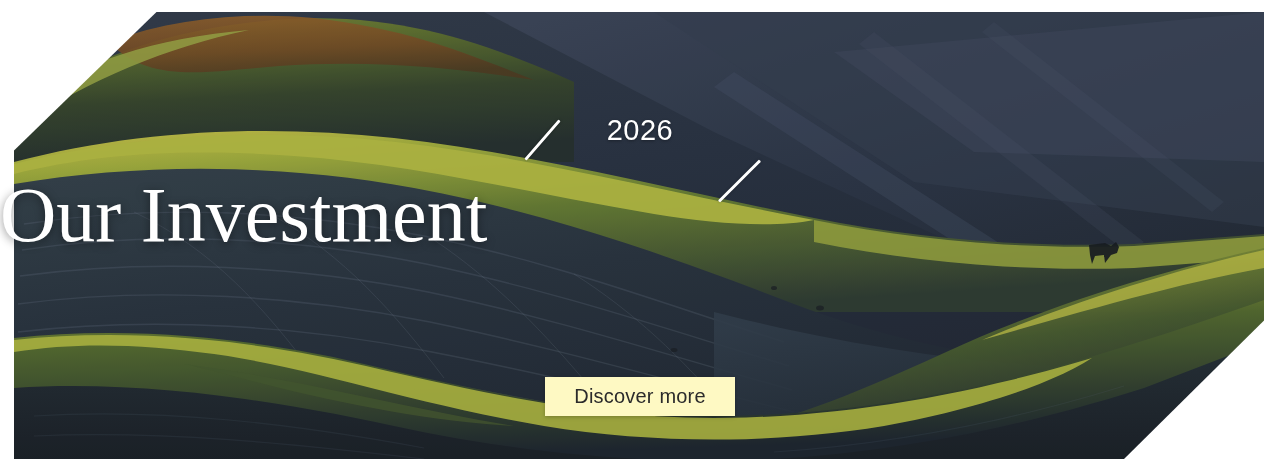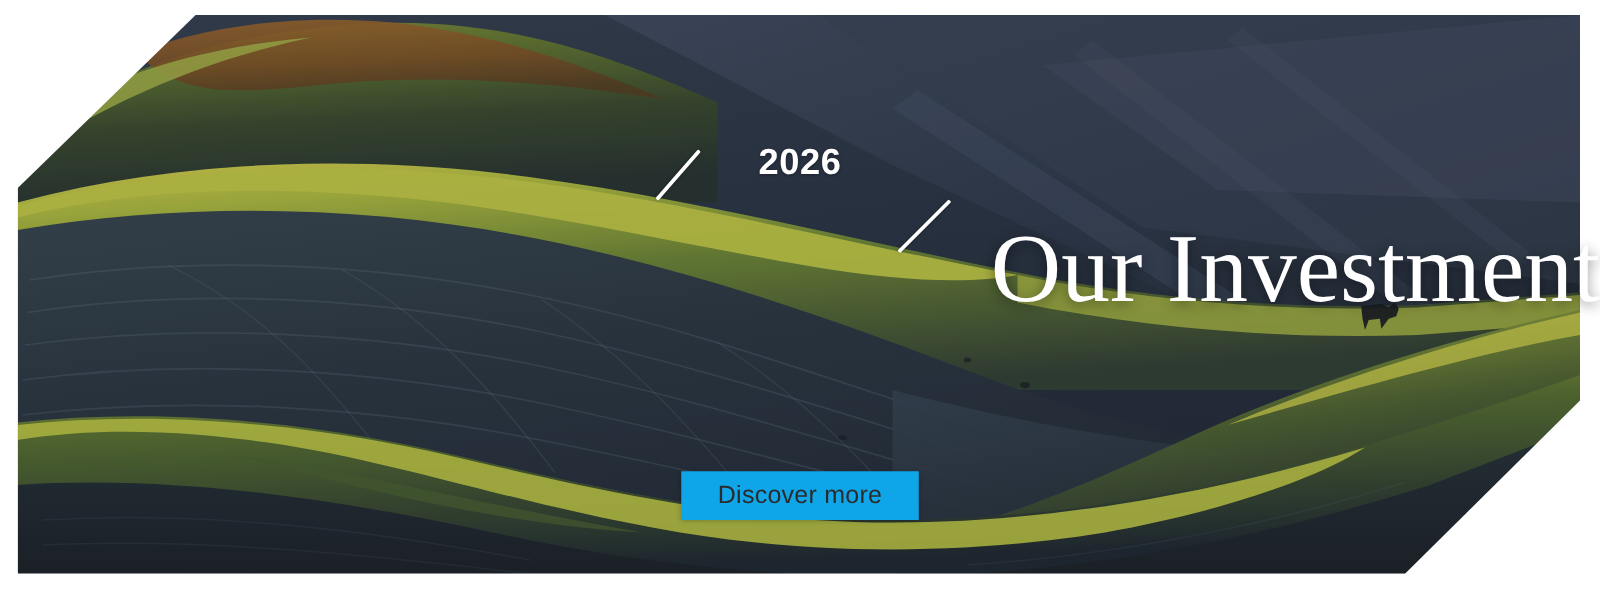--- a/index.html
+++ b/index.html
@@ -60,21 +60,21 @@
 
   .year-label {
     position: absolute;
     left: 0;
     right: 0;
     top: 8px;
     text-align: center;
     color: #ffffff;
     font-family: "Liberation Sans", sans-serif;
     font-size: 29px;
-    font-weight: 700;
+    font-weight: 400;
     letter-spacing: 0.5px;
     line-height: 1;
     text-shadow: 0 1px 3px rgba(0,0,0,0.35);
   }
 
   .slash {
     position: absolute;
     width: 3px;
     background: #ffffff;
     border-radius: 1px;
@@ -91,21 +91,21 @@
     top: 44px;
     height: 58px;
     transform: rotate(45deg);
   }
 
   .hero-title {
     position: absolute;
     top: 176px;
     left: 0;
     width: 100%;
-    text-align: right;
+    text-align: left;
     margin: 0;
     color: #ffffff;
     font-family: "Liberation Serif", "DejaVu Serif", serif;
     font-size: 78px;
     font-weight: 400;
     line-height: 0.99;
     letter-spacing: 0px;
     text-shadow: 0 2px 10px rgba(0,0,0,0.42);
   }
   .hero-title .tline { display: block; }
@@ -116,21 +116,21 @@
     left: 0;
     width: 100%;
     text-align: center;
   }
 
   .cta-button {
     display: inline-block;
     box-sizing: border-box;
     min-width: 190px;
     padding: 8px 26px 9px;
-    background: #0ea5e9;
+    background: #fef9c3;
     color: #2b2b2b;
     border: none;
     border-radius: 0;
     font-family: "Liberation Sans", sans-serif;
     font-size: 20px;
     font-weight: 400;
     letter-spacing: 0.2px;
     line-height: 1.1;
     cursor: pointer;
     box-shadow: 0 1px 4px rgba(0,0,0,0.25);

